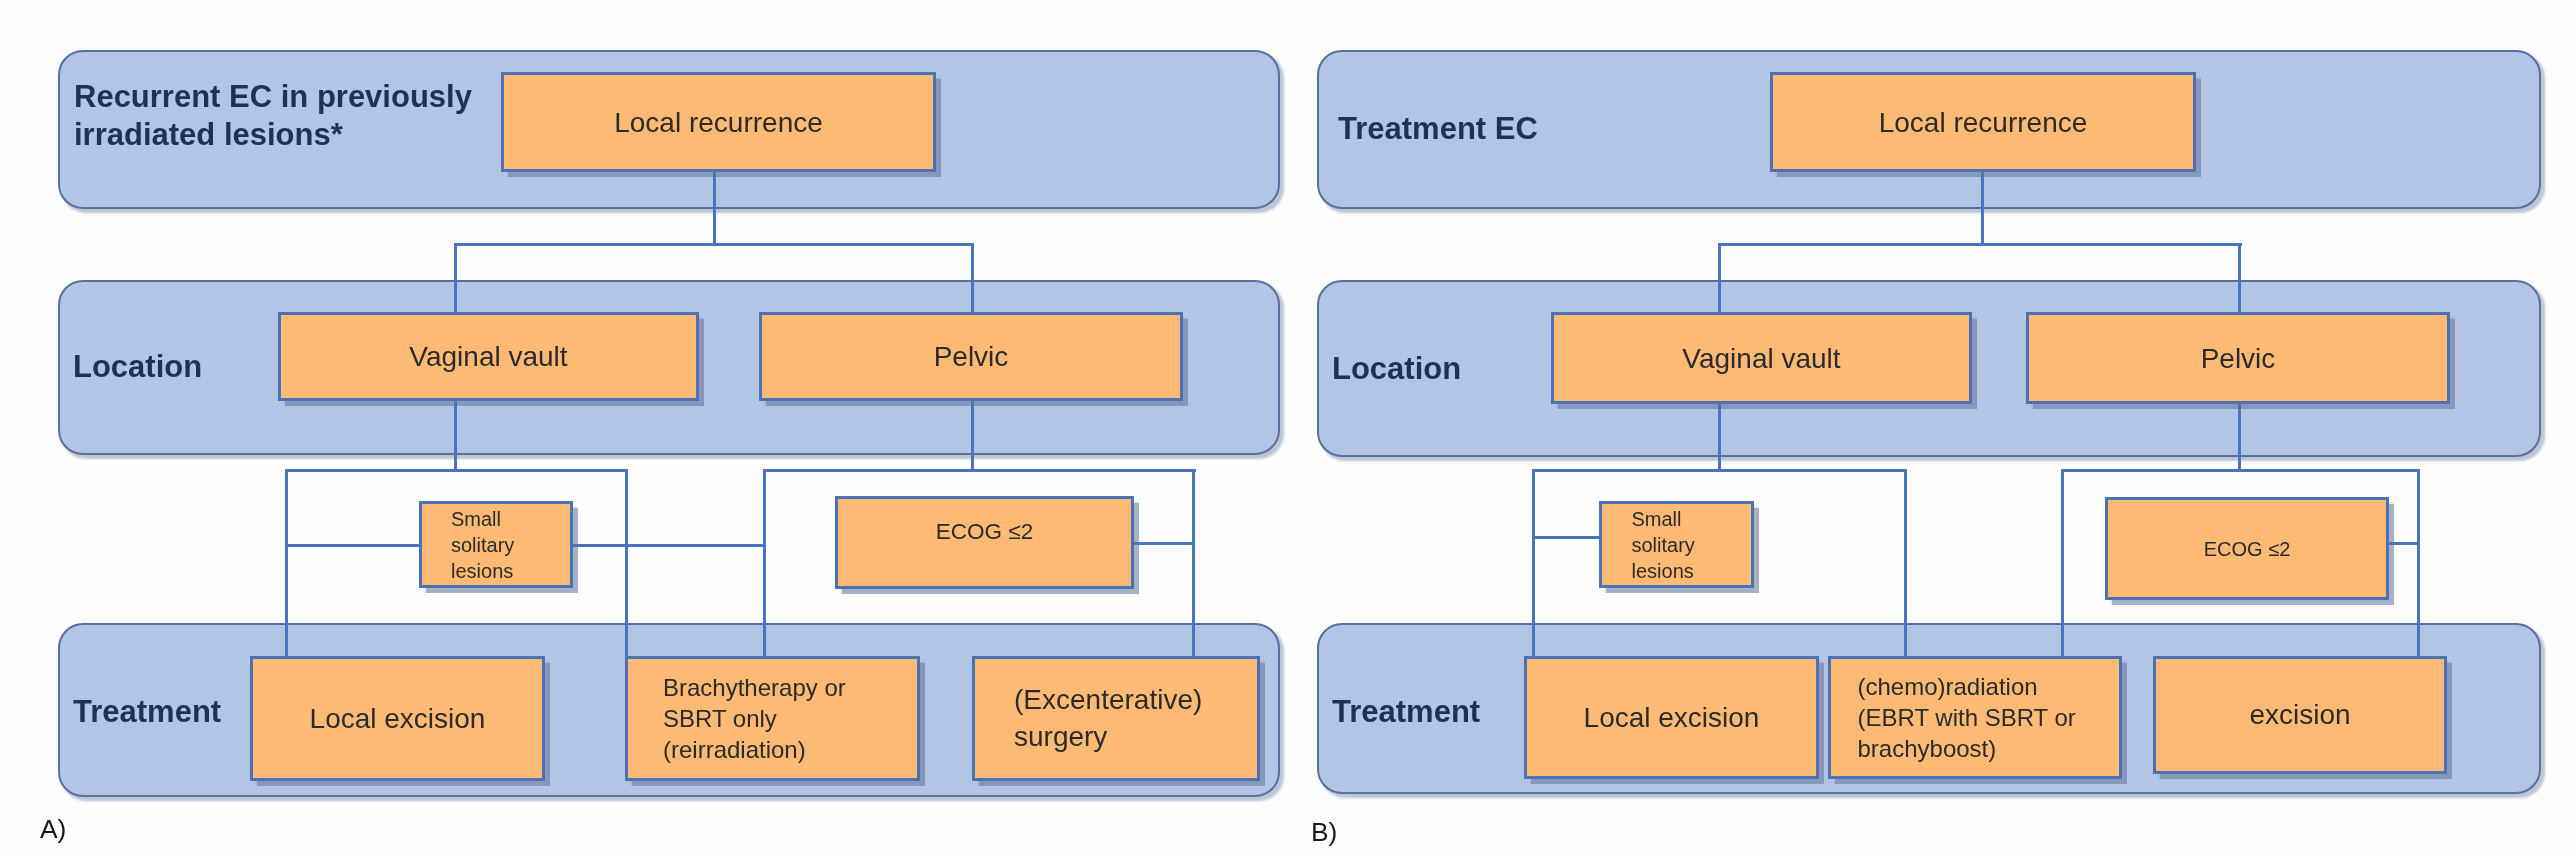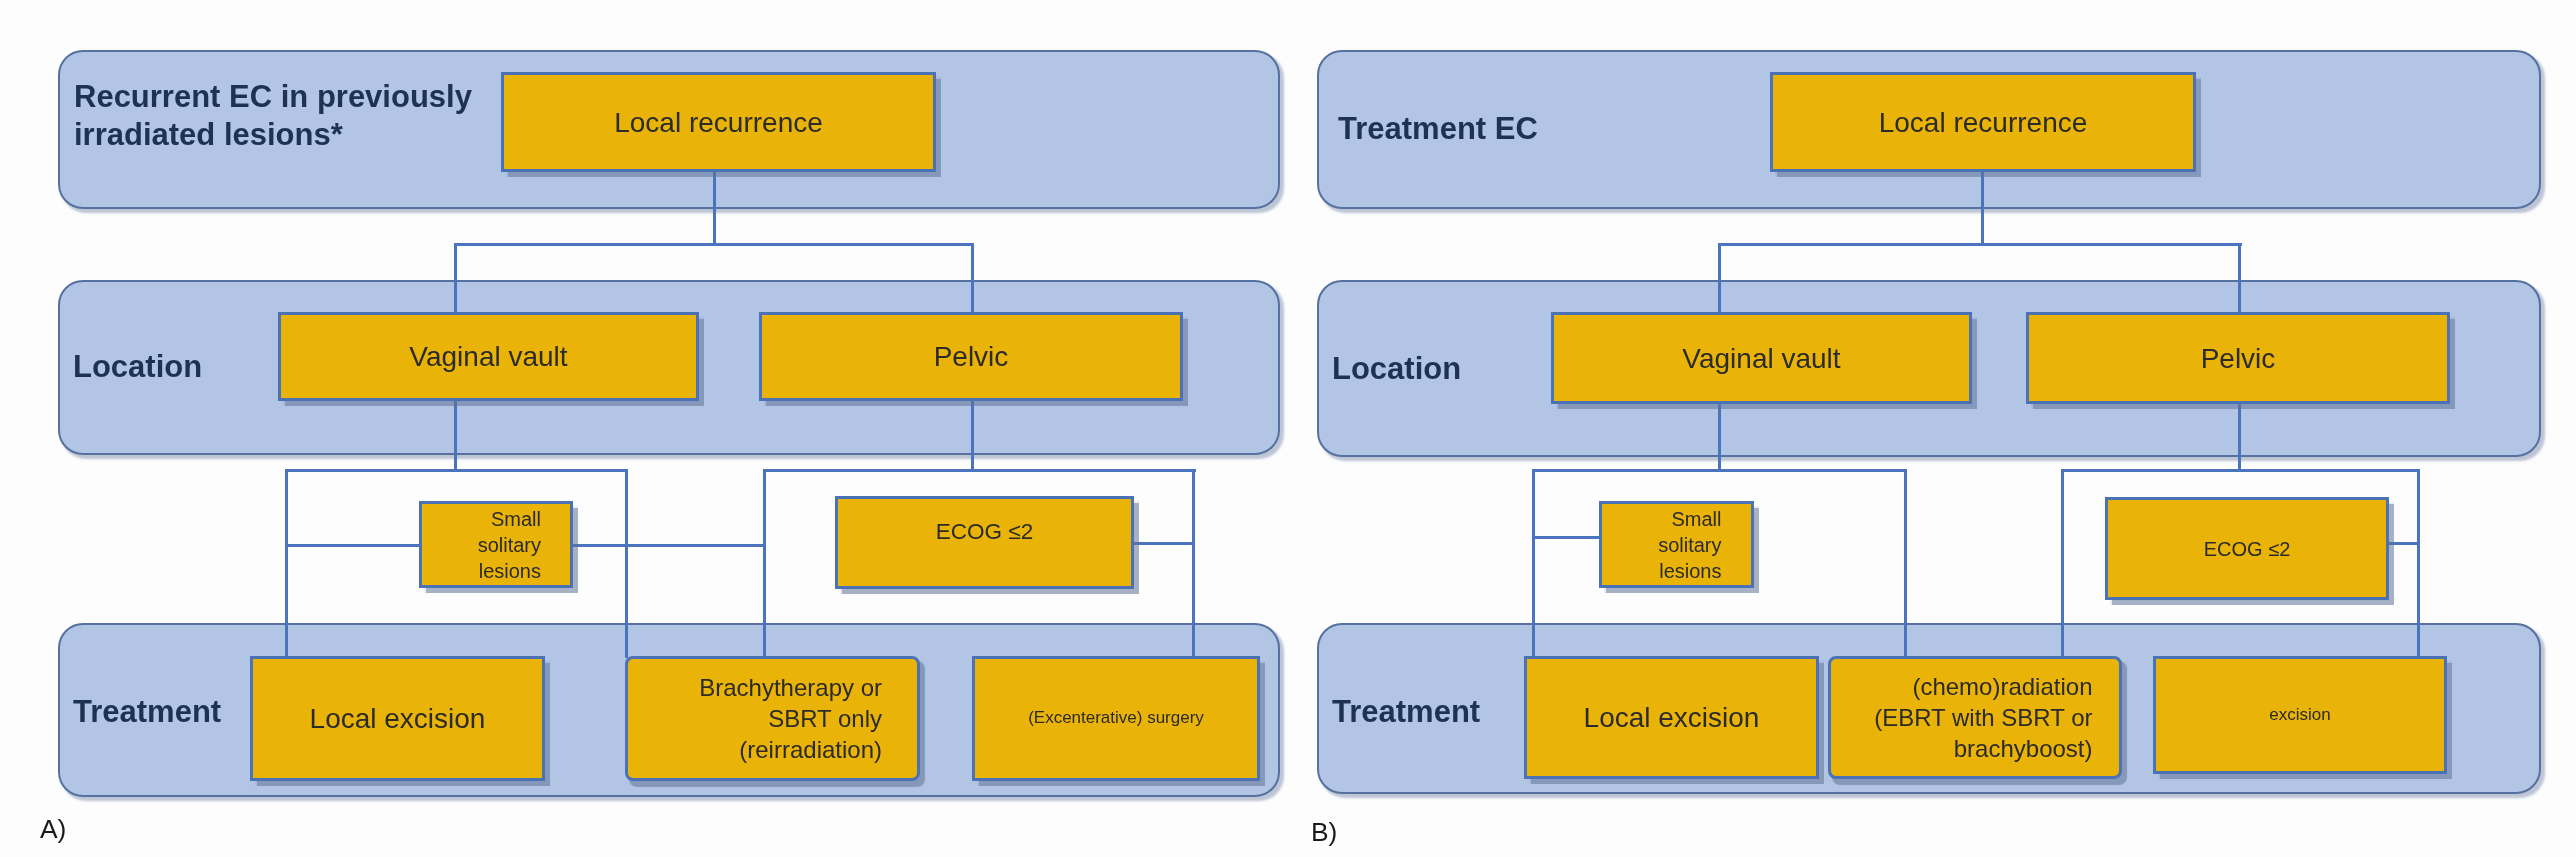--- a/index.html
+++ b/index.html
@@ -11,30 +11,30 @@
   .band{
     position:absolute;background:#b3c5e5;border:2.3px solid #54719f;border-radius:25px;
     box-shadow:3.1px 3.9px 2.3px rgba(110,128,164,.45);box-sizing:border-box;z-index:1;
   }
   .band-label{
     position:absolute;color:#1d3254;font-weight:bold;font-size:31px;line-height:1.22;
     z-index:2;white-space:pre-line;
   }
   .ln{position:absolute;background:#4a74bd;z-index:3;}
   .node{
-    position:absolute;background:#eab308;border:3.1px solid #4a72b5;box-sizing:border-box;
+    position:absolute;background:#fdba74;border:3.1px solid #4a72b5;box-sizing:border-box;
     box-shadow:4.7px 5.4px 0.8px rgba(95,114,152,.55);z-index:4;
-    display:flex;align-items:center;justify-content:center;text-align:right;
+    display:flex;align-items:center;justify-content:center;text-align:left;
     color:#2b2b2b;font-size:28px;line-height:1.25;
   }
   .node .inner{display:block;}
   .f26{font-size:20px;line-height:1.3;}
   .f28{font-size:22.5px;}
-  .f31{font-size:24px;line-height:1.3;border-radius:8px;}
-  .f34{font-size:17px;line-height:1.3;}
+  .f31{font-size:24px;line-height:1.3;}
+  .f34{font-size:28px;line-height:1.3;}
   .w110{max-width:90px;}
   .w260{max-width:204px;}
   .w280{max-width:219px;}
   .w300{max-width:235px;}
   .w330{max-width:259px;}
   .corner-tag{
     position:absolute;color:#1a1a1a;font-size:26.4px;z-index:2;
   }
 </style>
 </head>

